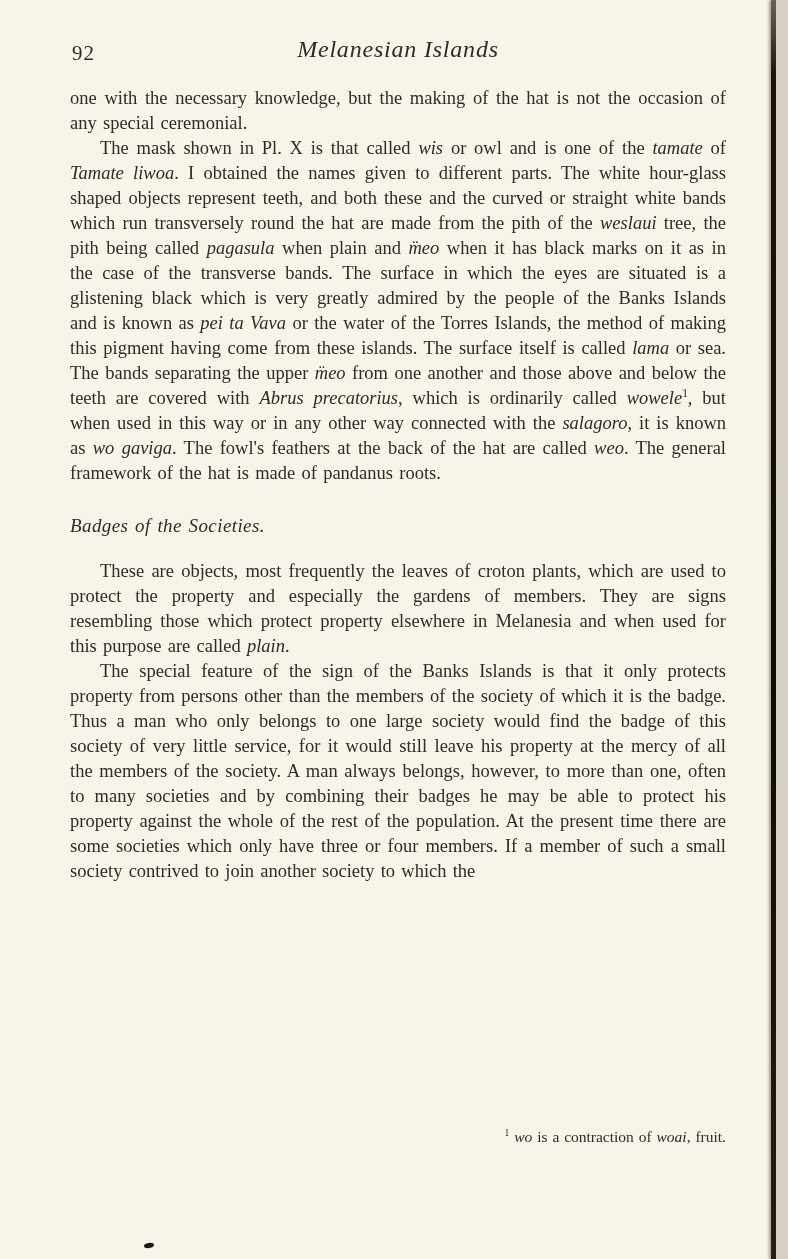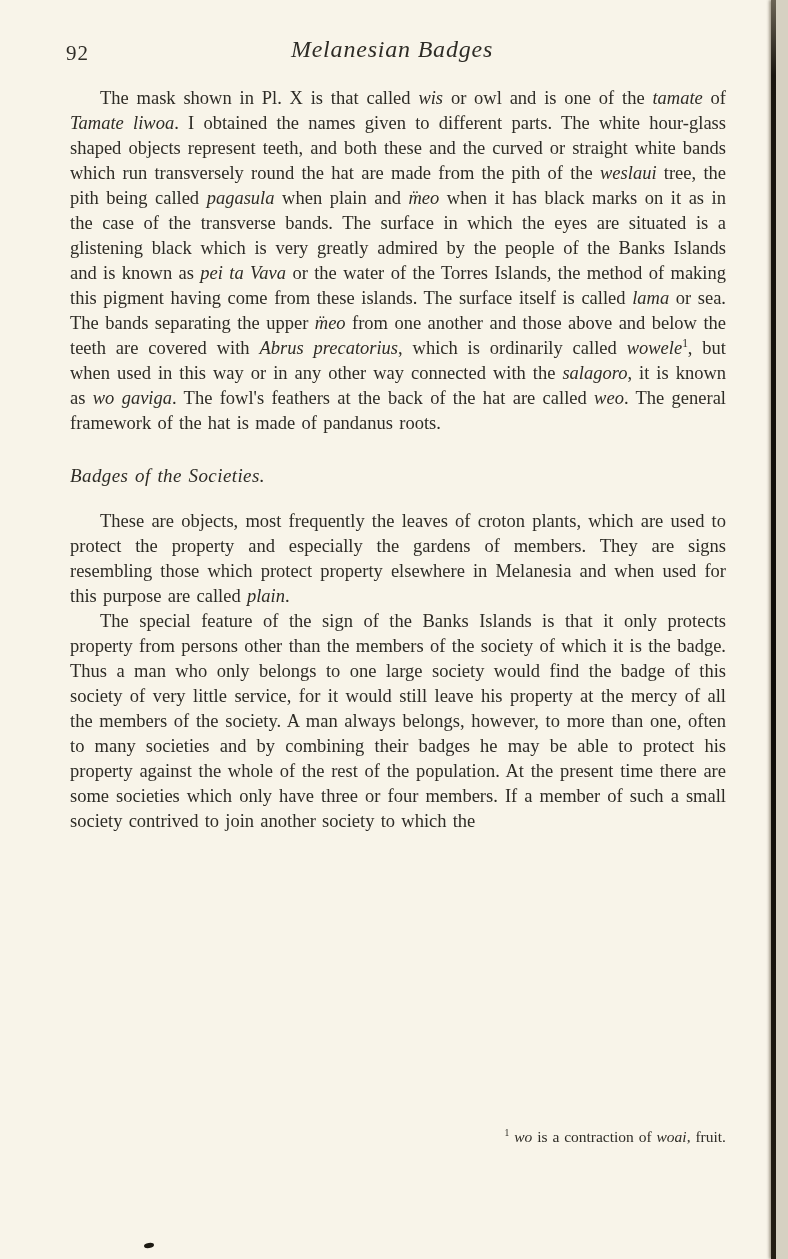--- a/index.html
+++ b/index.html
@@ -5,21 +5,21 @@
   :root { --paper:#f8f4e9; --ink:#2e2c26; }
   * { box-sizing:border-box; }
   body { margin:0; background:#888; }
   .page {
     position:relative; width:788px; height:1259px;
     background:var(--paper);
     overflow:hidden;
     font-family:"Liberation Serif", serif;
     color:var(--ink);
   }
-  .header { position:absolute; top:36px; left:64px; width:656px; height:34px; }
+  .header { position:absolute; top:36px; left:70px; width:656px; height:34px; }
   .page-number { position:absolute; left:2px; top:5px; font-size:21px; letter-spacing:1px; }
   .running-title {
     display:block; text-align:center; font-style:italic;
     font-size:24px; letter-spacing:0.8px;
   }
   .content {
     position:absolute; top:86px; left:70px; width:656px;
     font-size:18.5px; line-height:25px;
     text-align:justify; word-spacing:1.6px;
   }
@@ -49,24 +49,25 @@
     background:#1d1a13; border-radius:50%; transform:rotate(-8deg);
   }
 </style>
 </head>
 <body>
 
 <div class="page">
 
   <header class="header">
     <span class="page-number">92</span>
-    <span class="running-title">Melanesian Badges</span>
+    <span class="running-title">Melanesian Islands</span>
   </header>
 
   <main class="content" id="content">
+      <p class="para"><span>one with the necessary knowledge, but the making of the hat is not the occasion of any special ceremonial.</span></p>
       <p class="para indent"><span>The mask shown in Pl. X is that called </span><span class="it">wis</span><span> or owl and is one of the </span><span class="it">tamate</span><span> of </span><span class="it">Tamate liwoa</span><span>. I obtained the names given to different parts. The white hour-glass shaped objects represent teeth, and both these and the curved or straight white bands which run transversely round the hat are made from the pith of the </span><span class="it">weslaui</span><span> tree, the pith being called </span><span class="it">pagasula</span><span> when plain and </span><span class="it">m̈eo</span><span> when it has black marks on it as in the case of the transverse bands. The surface in which the eyes are situated is a glistening black which is very greatly admired by the people of the Banks Islands and is known as </span><span class="it">pei ta Vava</span><span> or the water of the Torres Islands, the method of making this pigment having come from these islands. The surface itself is called </span><span class="it">lama</span><span> or sea. The bands separating the upper </span><span class="it">m̈eo</span><span> from one another and those above and below the teeth are covered with </span><span class="it">Abrus precatorius</span><span>, which is ordinarily called </span><span class="it">wowele</span><sup>1</sup><span>, but when used in this way or in any other way connected with the </span><span class="it">salagoro</span><span>, it is known as </span><span class="it">wo gaviga</span><span>. The fowl's feathers at the back of the hat are called </span><span class="it">weo</span><span>. The general framework of the hat is made of pandanus roots.</span></p>
       <h2 class="section-heading">Badges of the Societies.</h2>
       <p class="para indent"><span>These are objects, most frequently the leaves of croton plants, which are used to protect the property and especially the gardens of members. They are signs resembling those which protect property elsewhere in Melanesia and when used for this purpose are called </span><span class="it">plain</span><span>.</span></p>
       <p class="para indent"><span>The special feature of the sign of the Banks Islands is that it only protects property from persons other than the members of the society of which it is the badge. Thus a man who only belongs to one large society would find the badge of this society of very little service, for it would still leave his property at the mercy of all the members of the society. A man always belongs, however, to more than one, often to many societies and by combining their badges he may be able to protect his property against the whole of the rest of the population. At the present time there are some societies which only have three or four members. If a member of such a small society contrived to join another society to which the</span></p>
     </main>
 
   <div class="footnote">
     <span id="footnote-line"><sup>1</sup><span> </span><span class="it">wo</span><span> is a contraction of </span><span class="it">woai</span><span>, fruit.</span></span>
   </div>
 

